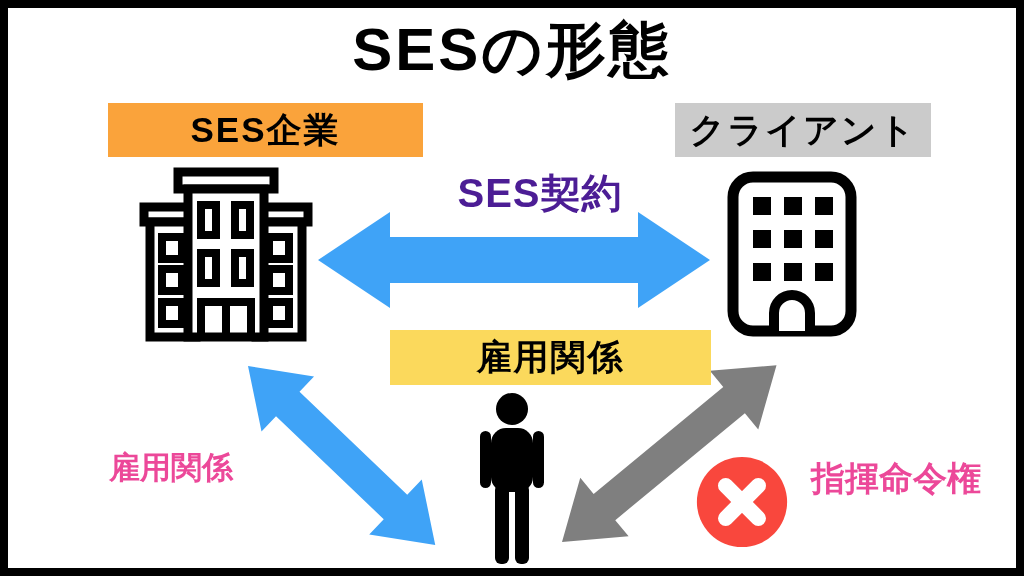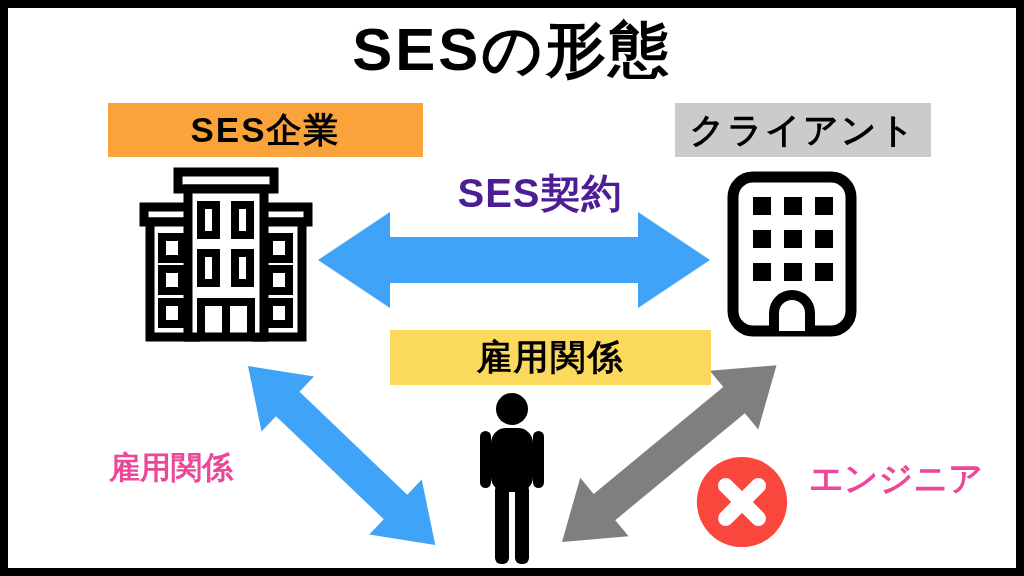--- a/index.html
+++ b/index.html
@@ -143,16 +143,16 @@
   <div class="note note-employment">
     <div>雇用関係</div>
   </div>
 
   <svg class="icon-abs icon-cross" viewBox="0 0 100 100">
     <circle cx="50" cy="50" r="47" fill="#F9473D"></circle>
     <path d="M33,33 L67,67 M67,33 L33,67" stroke="#fff" stroke-width="16" stroke-linecap="round"></path>
   </svg>
 
   <div class="note note-command">
-    <div>エンジニア</div>
+    <div>指揮命令権</div>
   </div>
 
 </div>
 
 </body></html>

